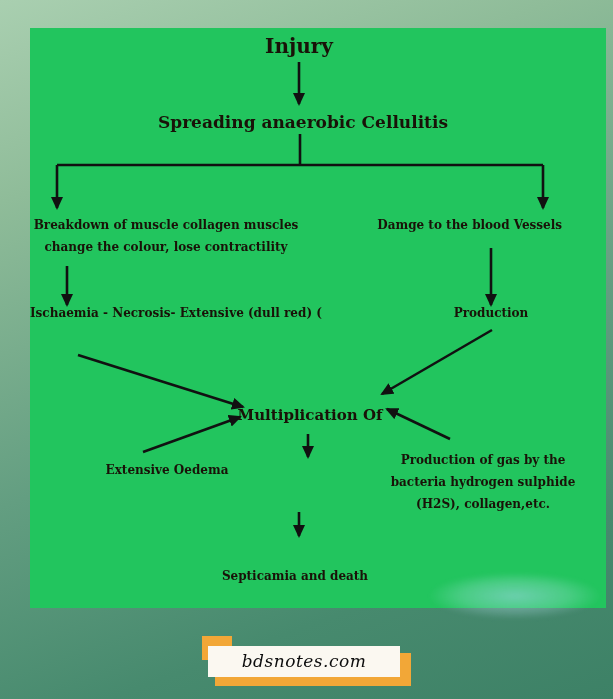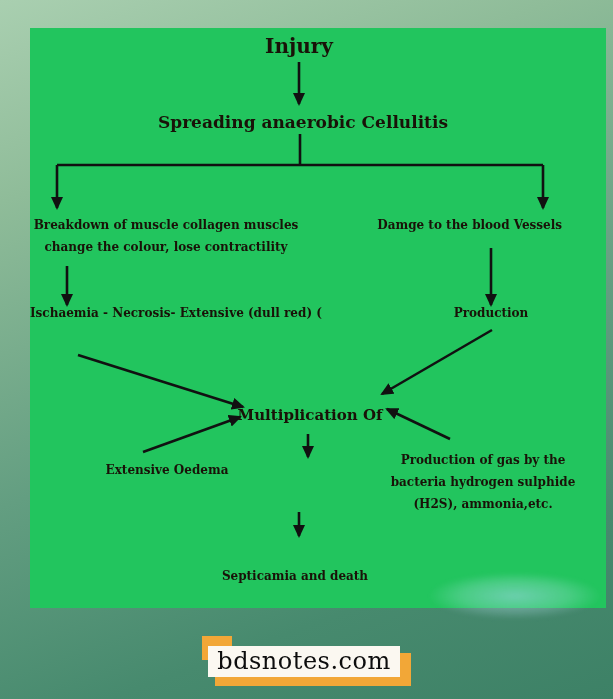--- a/index.html
+++ b/index.html
@@ -42,22 +42,22 @@
     position:absolute; left:0; top:0; width:30px; height:24px; z-index:1;
   }
   .brand-main {
     position:absolute; left:13px; top:17px; width:196px; height:33px; z-index:1;
   }
   .brand-box {
     position:absolute; left:6px; top:10px; width:192px; height:31px; z-index:2;
     background:#fbf8f1; display:flex; align-items:center; justify-content:center;
   }
   .brand-text {
-    font-family:"DejaVu Serif", serif; font-size:24px; font-weight:500;
-    color:#0d0d0d; letter-spacing:0.5px; line-height:31px;
+    font-family:"DejaVu Serif", serif; font-size:17px; font-weight:500;
+    color:#0d0d0d; letter-spacing:0.5px; line-height:31px;font-style:italic;
   }
 </style>
 </head>
 <body>
 
 <div class="card">
 
   <svg class="flow-svg" width="568" height="580" viewBox="0 0 568 580">
     <defs>
       <marker id="ah" markerUnits="userSpaceOnUse" markerWidth="14" markerHeight="13" refX="11" refY="6" orient="auto">
@@ -100,21 +100,21 @@
 
   <div class="node n-multiplication">
     <div>Multiplication Of</div>
   </div>
 
   <div class="node n-oedema">Extensive Oedema</div>
 
   <div class="node n-production">
     <div>Production of gas by the</div>
     <div>bacteria hydrogen sulphide</div>
-    <div>(H2S), ammonia,etc.</div>
+    <div>(H2S), collagen,etc.</div>
   </div>
 
   <div class="node n-gangrena">
   </div>
 
   <div class="node n-septicamia">Septicamia and death</div>
 
   <div class="watermark"></div>
 </div>
 

